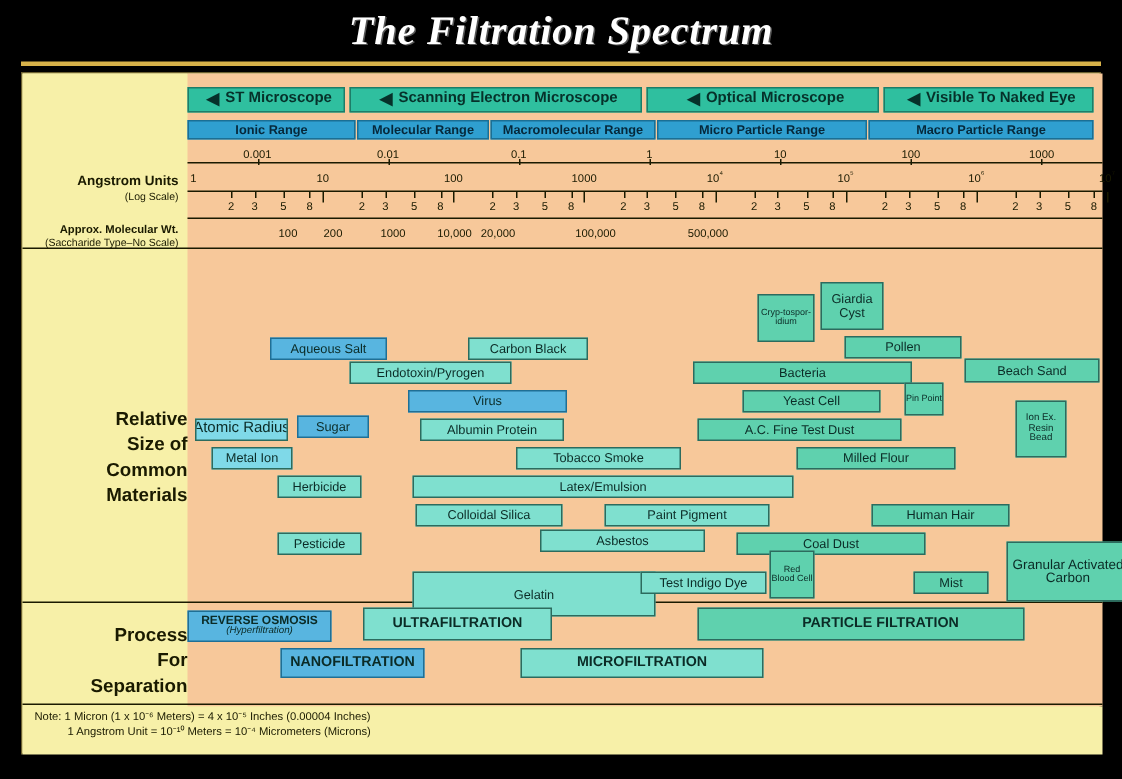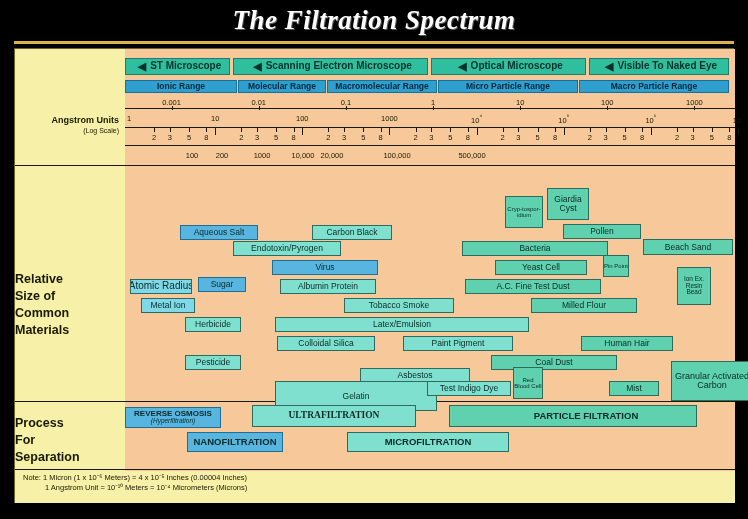--- a/index.html
+++ b/index.html
@@ -80,21 +80,21 @@
   .mat-cyan{background:#7fd9e8;}
   .mat-blue{background:#58b5e0;border-color:#1f6f95;}
 
   
   .proc{height:20px;font-size:9.5px;font-weight:bold;}
 
   
   .lbl{
     position:absolute;color:#1a1a00;font-weight:bold;text-align:right;
   }
-  .lbl.center{text-align:left;}
+  .lbl.center{text-align:right;}
   .tiny{font-size:7px;font-weight:normal;}
 
   
   .scalerow{position:absolute;left:110px;width:610px;}
   .tickline{position:absolute;background:#1a1a00;}
   .ticknum{
     position:absolute;font-size:7.5px;color:#1a1a00;transform:translateX(-50%);
     white-space:nowrap;
   }
   .ticknum sup{font-size:6px;}
@@ -253,20 +253,24 @@
           <div class="ticknum" style="left: 567.686px; top: 4px;">3</div>
           <div class="tickline" style="left: 567.686px; top: -1px; width: 1px; height: 4px;"></div>
           <div class="ticknum" style="left: 586.857px; top: 4px;">5</div>
           <div class="tickline" style="left: 586.857px; top: -1px; width: 1px; height: 4px;"></div>
           <div class="ticknum" style="left: 604.286px; top: 4px;">8</div>
           <div class="tickline" style="left: 604.286px; top: -1px; width: 1px; height: 4px;"></div>
           <div class="tickline" style="left: 613px; top: -1px; width: 1px; height: 7px;"></div>
         </div>
       <div class="hline" style="left:110px;top:96px;width:610px;"></div>
 
+      <div class="lbl" style="left:4px;top:99px;width:100px;font-size:7.5px;">
+        <span>Approx. Molecular Wt.</span><br>
+        <span class="tiny">(Saccharide Type–No Scale)</span>
+      </div>
       <div id="mw-ticks" class="scalerow" style="top:100px;height:14px;">
           <div class="ticknum" style="left: 67px; top: 2px;">100</div>
           <div class="ticknum" style="left: 97px; top: 2px;">200</div>
           <div class="ticknum" style="left: 137px; top: 2px;">1000</div>
           <div class="ticknum" style="left: 178px; top: 2px;">10,000</div>
           <div class="ticknum" style="left: 207px; top: 2px;">20,000</div>
           <div class="ticknum" style="left: 272px; top: 2px;">100,000</div>
           <div class="ticknum" style="left: 347px; top: 2px;">500,000</div>
         </div>
       <div class="hline" style="left:0px;top:116px;width:720px;"></div>
@@ -357,21 +361,21 @@
           </div>
           <div class="bar mat-teal" style="left: 388px; top: 287px; width: 110px; height: 15px;">
             <span>Paint Pigment</span>
           </div>
           <div class="bar mat-green" style="left: 566px; top: 287px; width: 92px; height: 15px;">
             <span>Human Hair</span>
           </div>
           <div class="bar mat-teal" style="left: 170px; top: 306px; width: 56px; height: 15px;">
             <span>Pesticide</span>
           </div>
-          <div class="bar mat-teal" style="left: 345px; top: 319px; width: 110px; height: 15px;">
+          <div class="bar mat-teal" style="left: 345px; top: 304px; width: 110px; height: 15px;">
             <span>Asbestos</span>
           </div>
           <div class="bar mat-green" style="left: 476px; top: 306px; width: 126px; height: 15px;">
             <span>Coal Dust</span>
           </div>
           <div class="bar mat-green wrap" style="left: 498px; top: 318px; width: 30px; height: 32px; font-size: 6px;">
             <span>Red Blood Cell</span>
           </div>
           <div class="bar mat-green wrap" style="left: 656px; top: 312px; width: 82px; height: 40px; font-size: 9px;">
             <span>Granular Activated Carbon</span>
@@ -384,24 +388,24 @@
           </div>
           <div class="bar mat-green" style="left: 594px; top: 332px; width: 50px; height: 15px;">
             <span>Mist</span>
           </div>
         </div>
       <div id="process-layer">
           <div class="bar proc mat-blue wrap" style="left: 110px; top: 358px; width: 96px; height: 21px; flex-direction: column;">
             <span style="font-size: 8px;">REVERSE OSMOSIS</span>
             <span style="font-size: 6.5px; font-style: italic; font-weight: normal;">(Hyperfiltration)</span>
           </div>
-          <div class="bar proc mat-teal" style="left: 237px; top: 356px; width: 164px; height: 22px; flex-direction: column; font-family: Liberation Serif, serif;">
+          <div class="bar proc mat-teal" style="left: 227px; top: 356px; width: 126px; height: 22px; flex-direction: column;">
             <span>ULTRAFILTRATION</span>
           </div>
-          <div class="bar proc mat-green" style="left: 434px; top: 356px; width: 248px; height: 22px; flex-direction: column; padding-left: 26px;">
+          <div class="bar proc mat-green" style="left: 450px; top: 356px; width: 218px; height: 22px; flex-direction: column; padding-left: 26px;">
             <span>PARTICLE FILTRATION</span>
           </div>
           <div class="bar proc mat-blue" style="left: 172px; top: 383px; width: 96px; height: 20px; flex-direction: column;">
             <span>NANOFILTRATION</span>
           </div>
           <div class="bar proc mat-teal" style="left: 332px; top: 383px; width: 162px; height: 20px; flex-direction: column;">
             <span>MICROFILTRATION</span>
           </div>
         </div>
 

